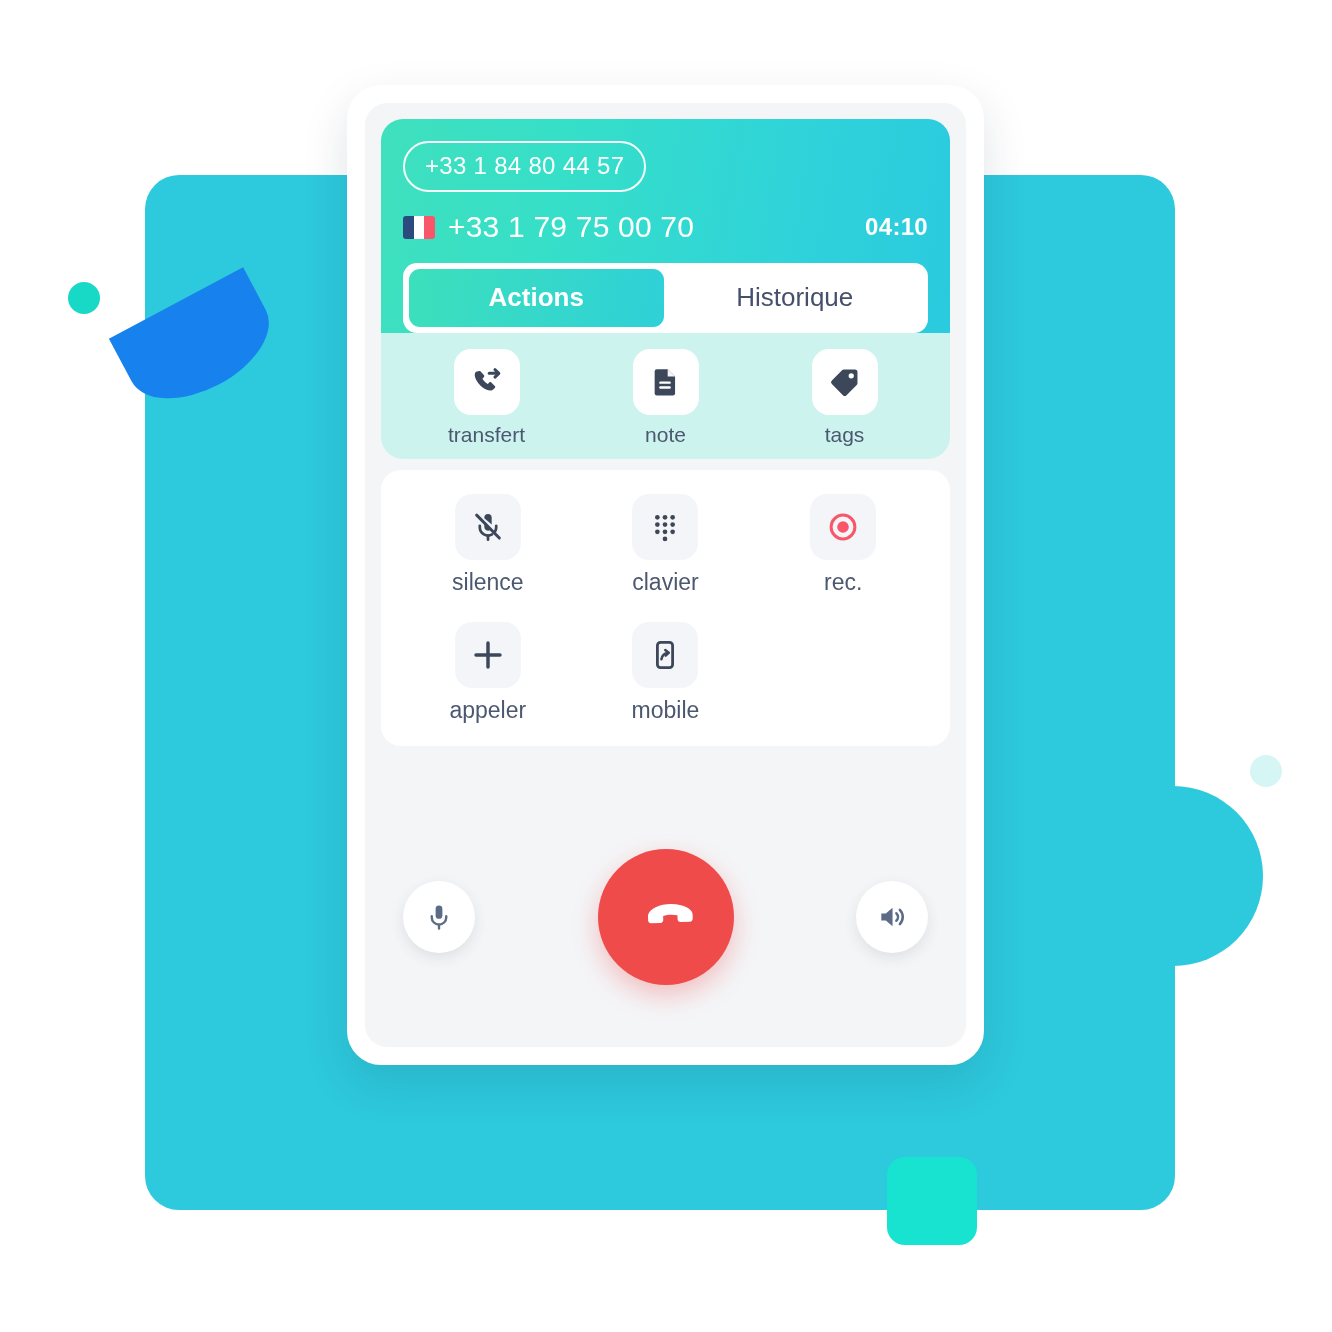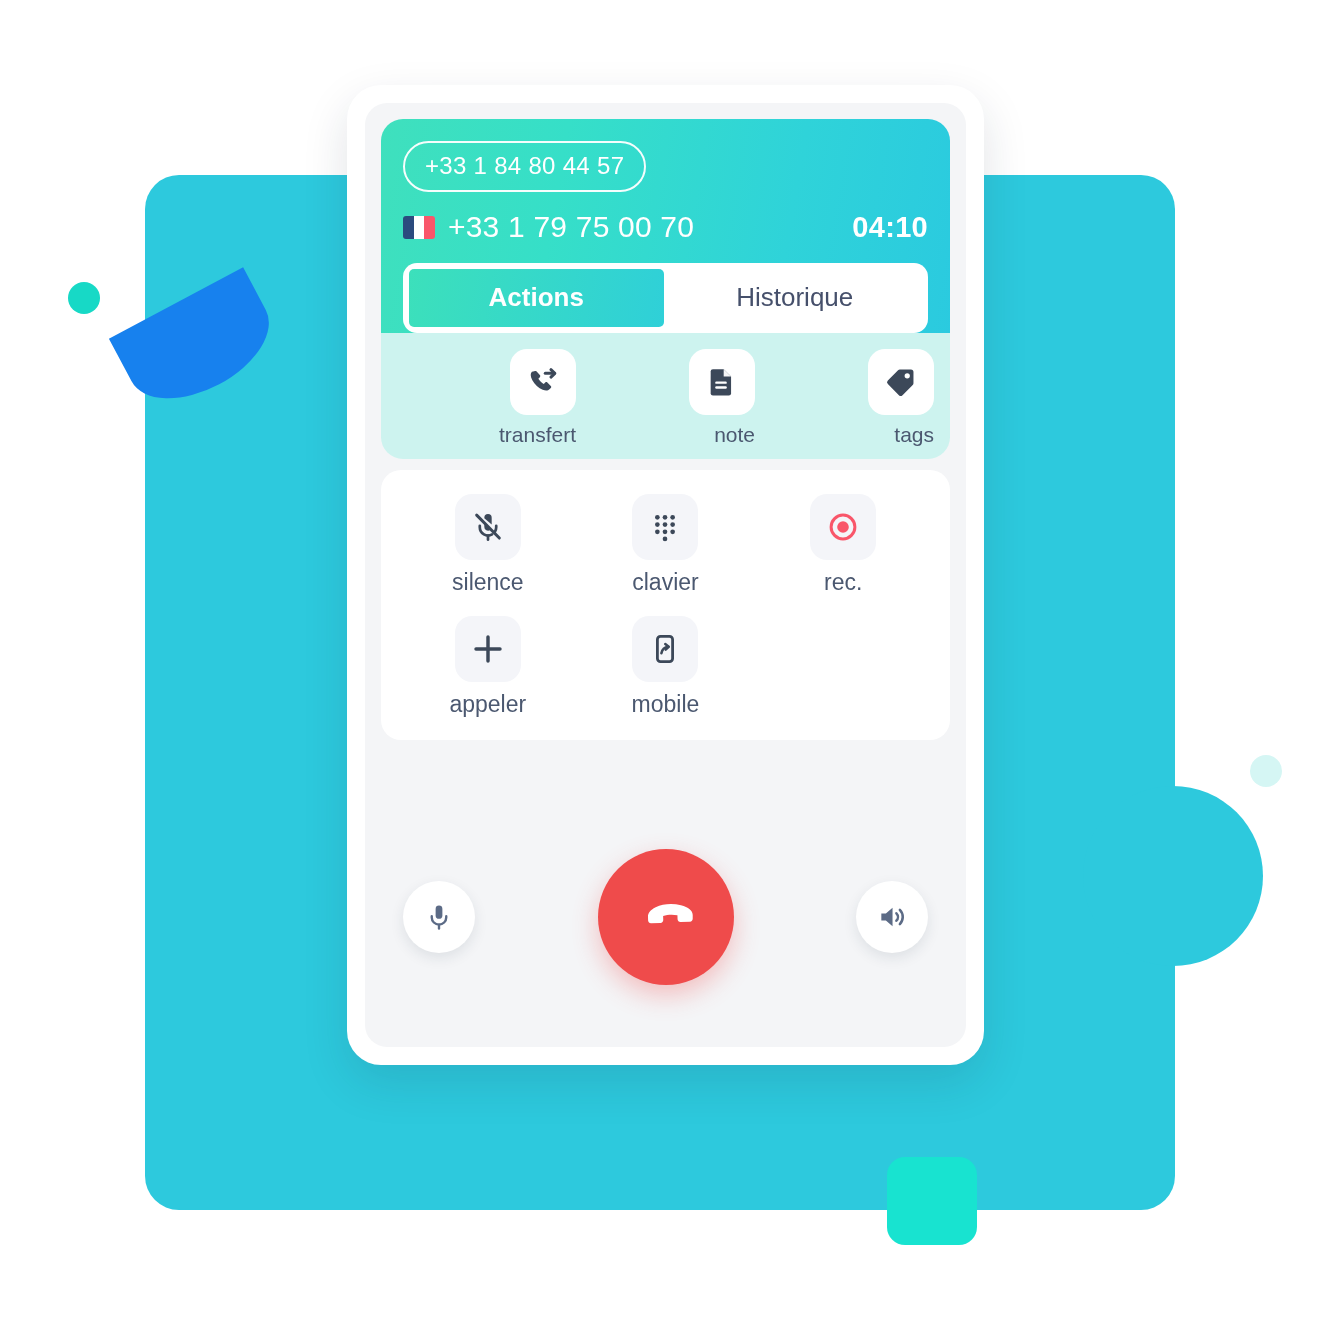--- a/index.html
+++ b/index.html
@@ -87,64 +87,64 @@
   }
   #meta-left { display: flex; align-items: center; gap: 13px; }
   #flag-fr {
     width: 32px; height: 23px; border-radius: 3px; overflow: hidden; display: flex; flex: none;
   }
   #flag-fr i { display: block; height: 100%; flex: 1; }
   .fr-blue { background: #2b4b7e; }
   .fr-white { background: #ffffff; }
   .fr-red { background: #f9566a; }
   #caller-number { color: #fff; font-size: 30px; letter-spacing: .2px; }
-  #call-timer { color: #fff; font-size: 29px; font-weight: bold; letter-spacing: .3px; }
+  #call-timer { color: #fff; font-size: 24px; font-weight: bold; letter-spacing: .3px; }
 
   
   #tabs {
     background: #ffffff; border-radius: 14px;
     margin-top: 19px; padding: 6px;
     display: flex; gap: 4px;
   }
   .tab {
-    flex: 1; text-align: center; border-radius: 5px;
+    flex: 1; text-align: center; border-radius: 11px;
     padding: 13px 0 14px 0; font-size: 26px; color: #46506b;
     cursor: pointer; user-select: none;
   }
   .tab.active {
     background: linear-gradient(100deg, #3ce0bb 0%, #2fd0d8 100%);
     color: #ffffff; font-weight: bold;
   }
 
   
   #actions-strip {
     background: #cdf3ef;
     margin: 0 -22px -14px -22px;
     border-radius: 0 0 22px 22px;
     padding: 16px 16px 12px 16px;
     display: flex; justify-content: space-between;
   }
   .action-item {
     flex: 1; display: flex; flex-direction: column;
-    align-items: flex-end; gap: 8px; cursor: pointer;
+    align-items: center; gap: 8px; cursor: pointer;
   }
   .action-tile {
     width: 66px; height: 66px; border-radius: 17px;
     background: #ffffff;
     display: flex; align-items: center; justify-content: center;
   }
   .action-label { font-size: 21px; color: #4b5870; }
 
   
   #controls-card {
     margin: 16px 16px 0 16px;
     background: #ffffff; border-radius: 20px;
     padding: 24px 18px 22px 18px;
     display: grid; grid-template-columns: repeat(3, 1fr);
-    row-gap: 20px;
+    row-gap: 26px;
   }
   .control-item { display: flex; flex-direction: column; align-items: center; gap: 9px; cursor: pointer; }
   .control-tile {
     width: 66px; height: 66px; border-radius: 17px;
     background: #f4f5f9;
     display: flex; align-items: center; justify-content: center;
   }
   .control-label { font-size: 23px; color: #4b5870; }
 
   

